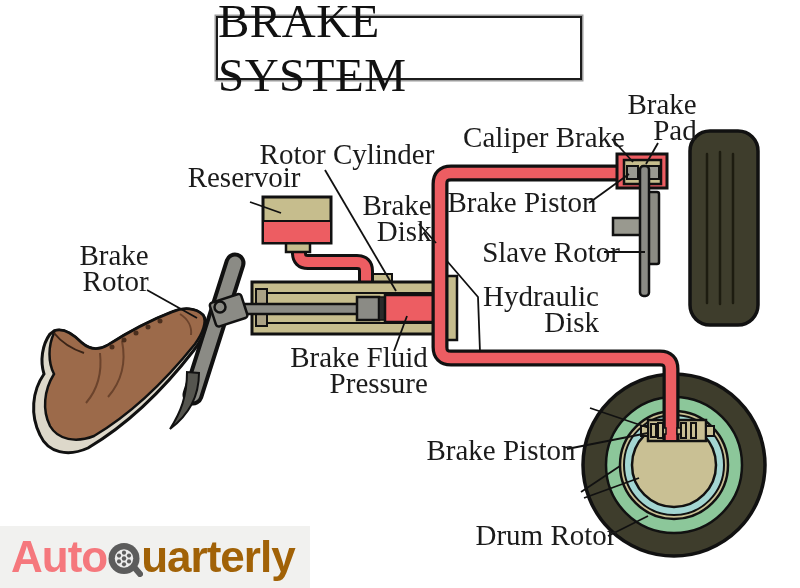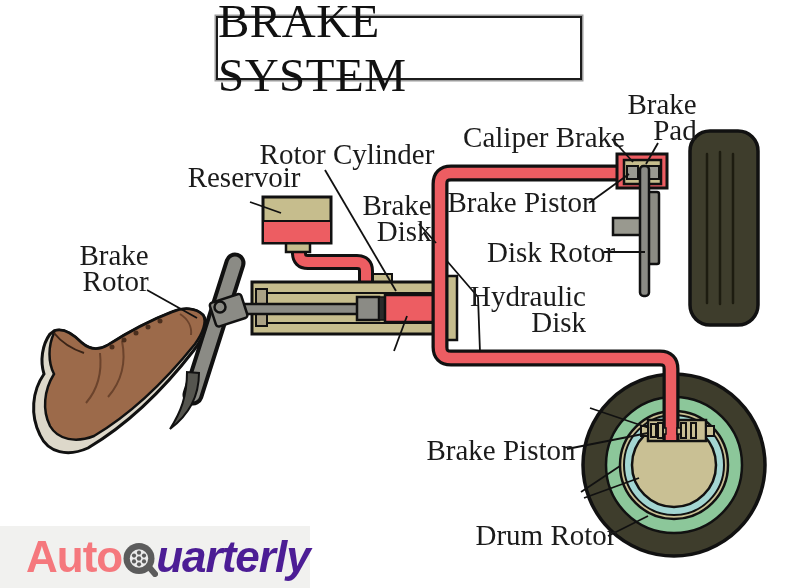--- a/index.html
+++ b/index.html
@@ -7,25 +7,25 @@
          font-family:"Liberation Serif","DejaVu Serif",serif;}
   .diagram-svg{position:absolute;left:0;top:0;}
   .title-box{position:absolute;left:216px;top:16px;width:362px;height:60px;
              background:#fff;border:2px solid #1c1c1c;box-shadow:0 0 0 1.5px #9c9c9c;
              display:flex;align-items:center;justify-content:flex-start;}
   .title-box span{font-size:47px;color:#111;letter-spacing:.5px;}
   .lbl{position:absolute;transform:translateX(-50%);text-align:right;
        font-size:29px;line-height:26px;color:#1b1b1b;white-space:nowrap;}
   .lbl span{display:block;}
   .logo{position:absolute;left:0;top:526px;width:310px;height:62px;background:#f1f1ef;
-        display:flex;align-items:center;padding-left:26px;box-sizing:border-box;
+        display:flex;align-items:center;padding-left:11px;box-sizing:border-box;
         font-family:"Liberation Sans","DejaVu Sans",sans-serif;font-weight:bold;
         font-size:44px;letter-spacing:-1px;}
   .logo-auto{color:#f5787d;}
-  .logo-rest{color:#4c1d95;font-style:italic;}
+  .logo-rest{color:#a16207;}
   .logo-wheel{margin:2px -2px 0 -1px;}
 </style>
 </head>
 <body>
 
 <div class="stage">
 
   <svg class="diagram-svg" width="800" height="588" viewBox="0 0 800 588">
 
     <g>
@@ -149,37 +149,41 @@
     <span>Brake</span>
       <span>Pad</span>
   </div>
   <div class="lbl" style="left:544px;top:124px;">
     <span>Caliper Brake</span>
   </div>
   <div class="lbl" style="left:522px;top:189px;">
     <span>Brake Piston</span>
   </div>
   <div class="lbl" style="left:551px;top:239px;">
-    <span>Disk Rotor</span>
+    <span>Slave Rotor</span>
   </div>
   <div class="lbl" style="left:347px;top:141px;">
     <span>Rotor Cylinder</span>
   </div>
   <div class="lbl" style="left:208px;top:164px;margin-left:36px;">
     <span>Reservoir</span>
   </div>
   <div class="lbl" style="left:397px;top:192px;">
     <span>Brake</span>
       <span>Disk</span>
   </div>
   <div class="lbl" style="left:114px;top:242px;">
     <span>Brake</span>
       <span>Rotor</span>
   </div>
-  <div class="lbl" style="left:528px;top:283px;">
+  <div class="lbl" style="left:359px;top:344px;">
+    <span>Brake Fluid</span>
+      <span>Pressure</span>
+  </div>
+  <div class="lbl" style="left:541px;top:283px;">
     <span>Hydraulic</span>
       <span>Disk</span>
   </div>
   <div class="lbl" style="left:501px;top:437px;">
     <span>Brake Piston</span>
   </div>
   <div class="lbl" style="left:546px;top:522px;">
     <span>Drum Rotor</span>
   </div>
 

